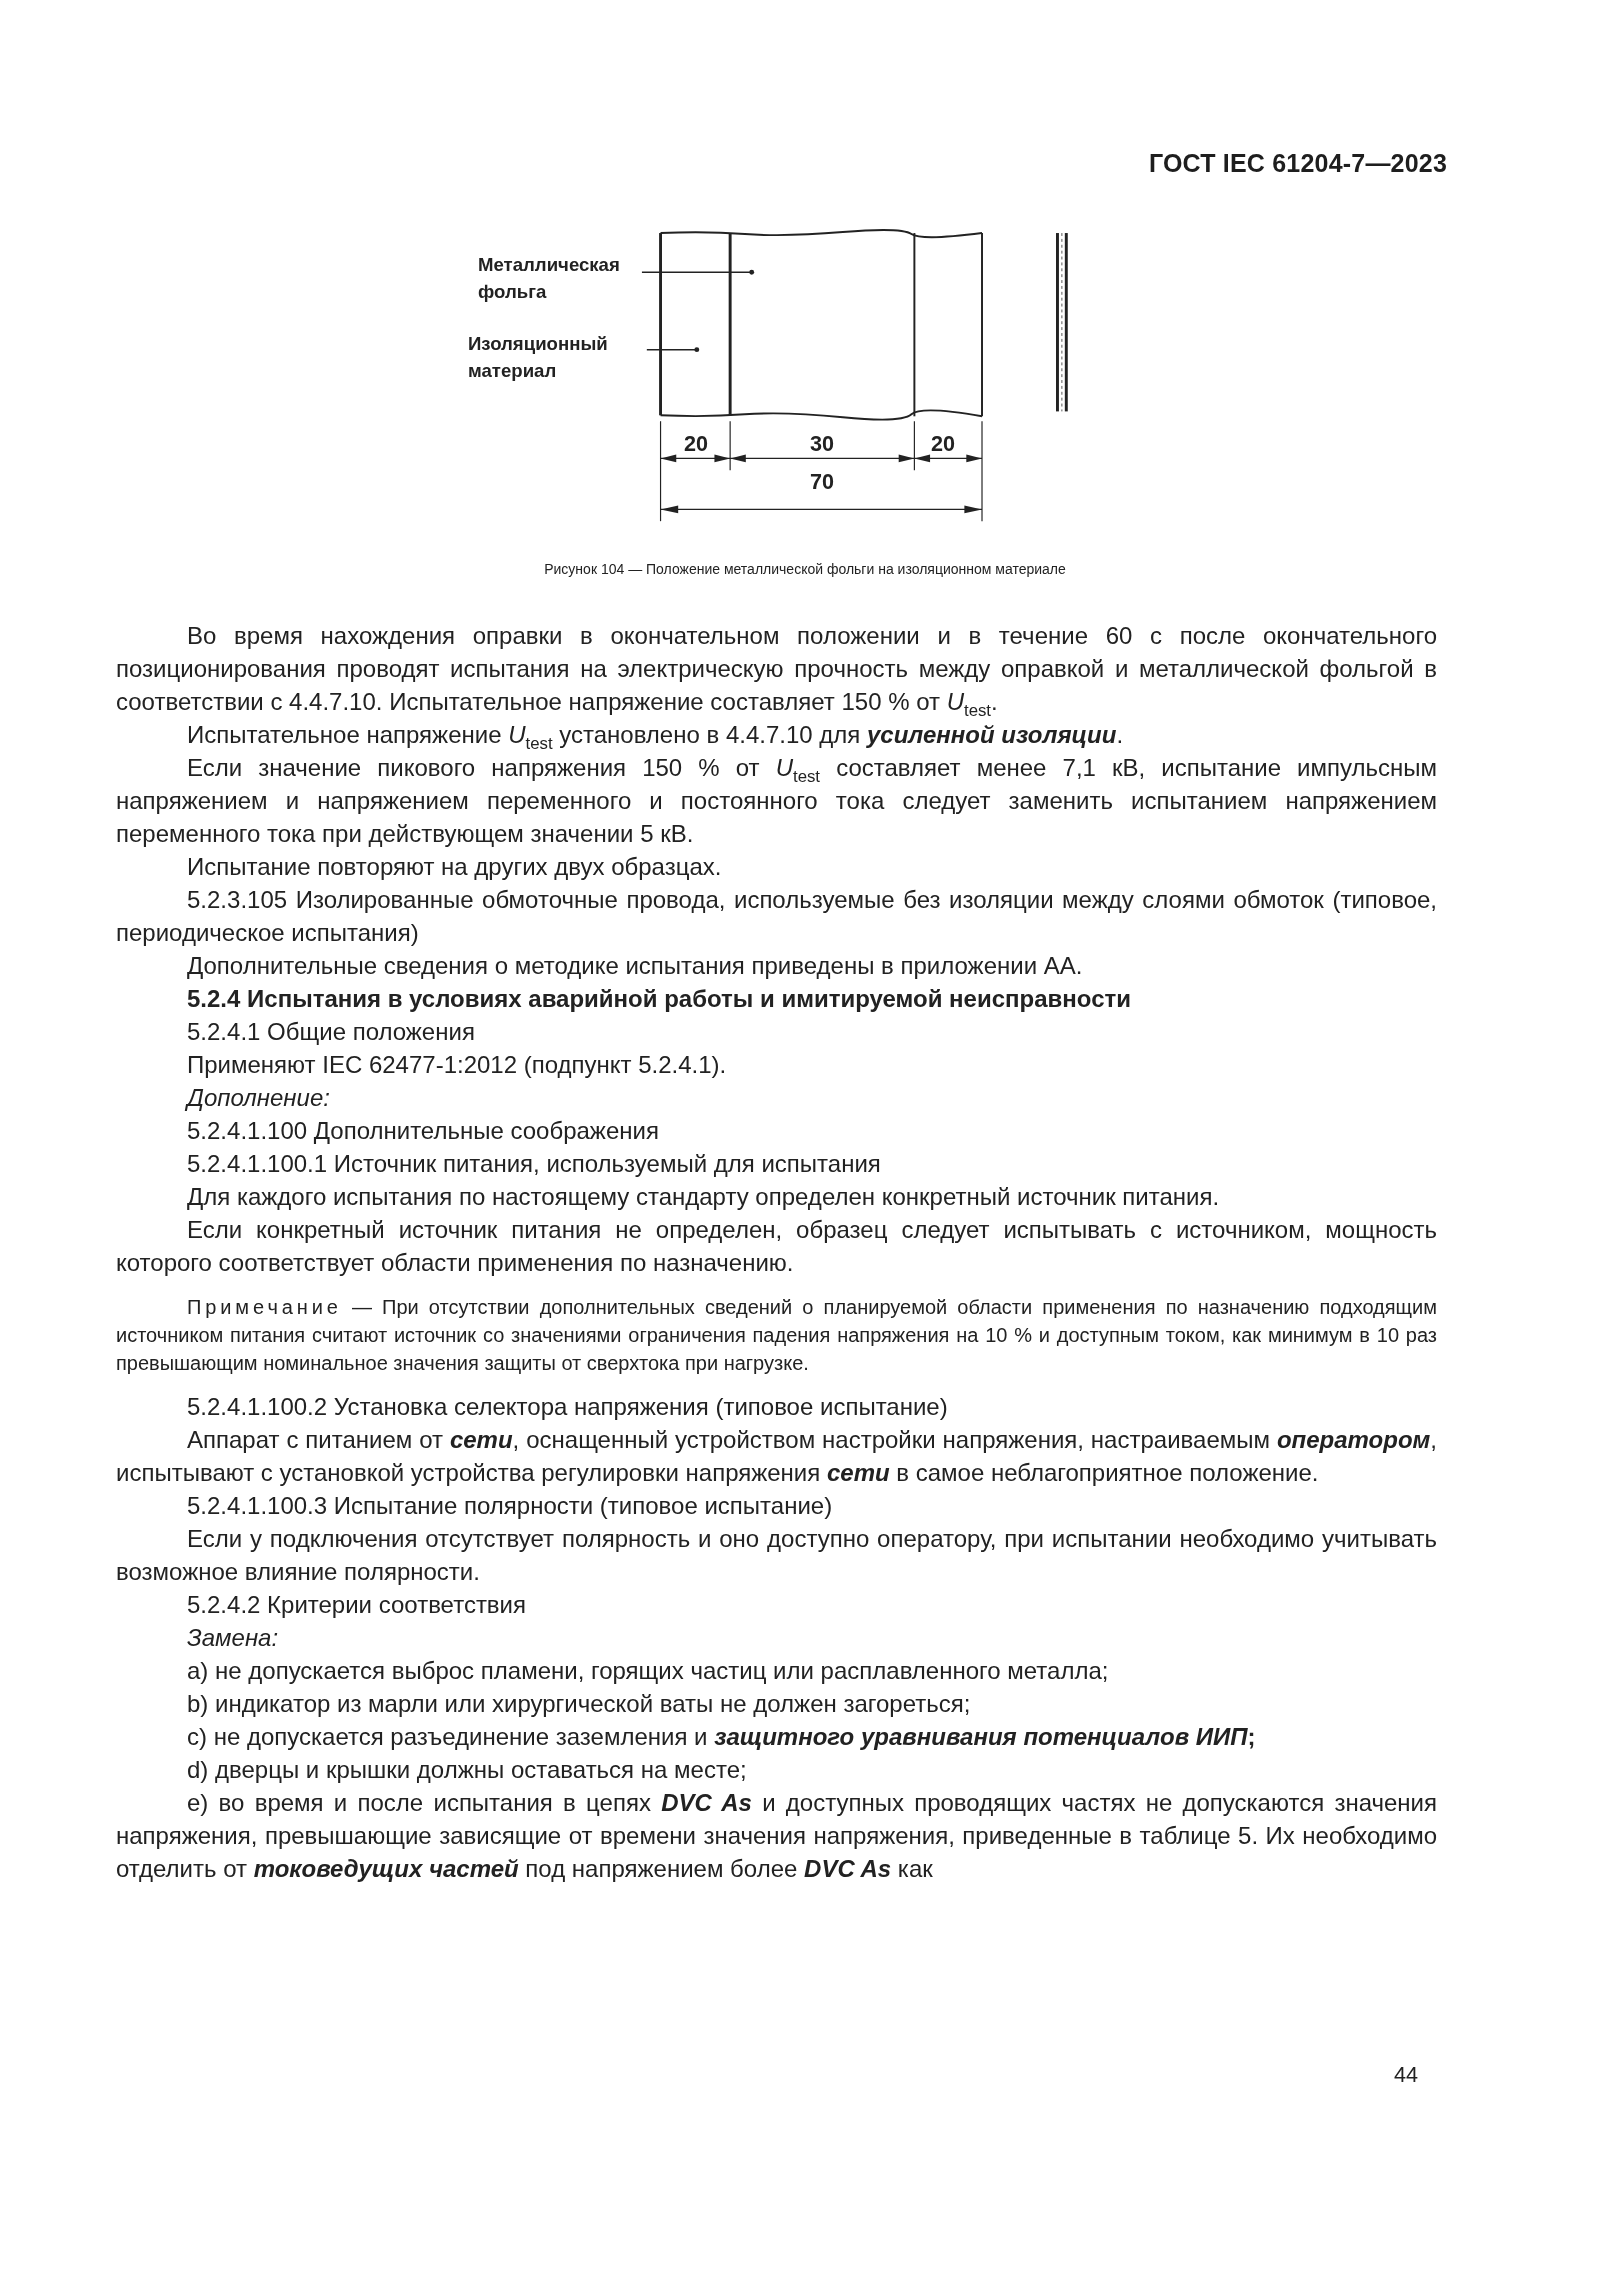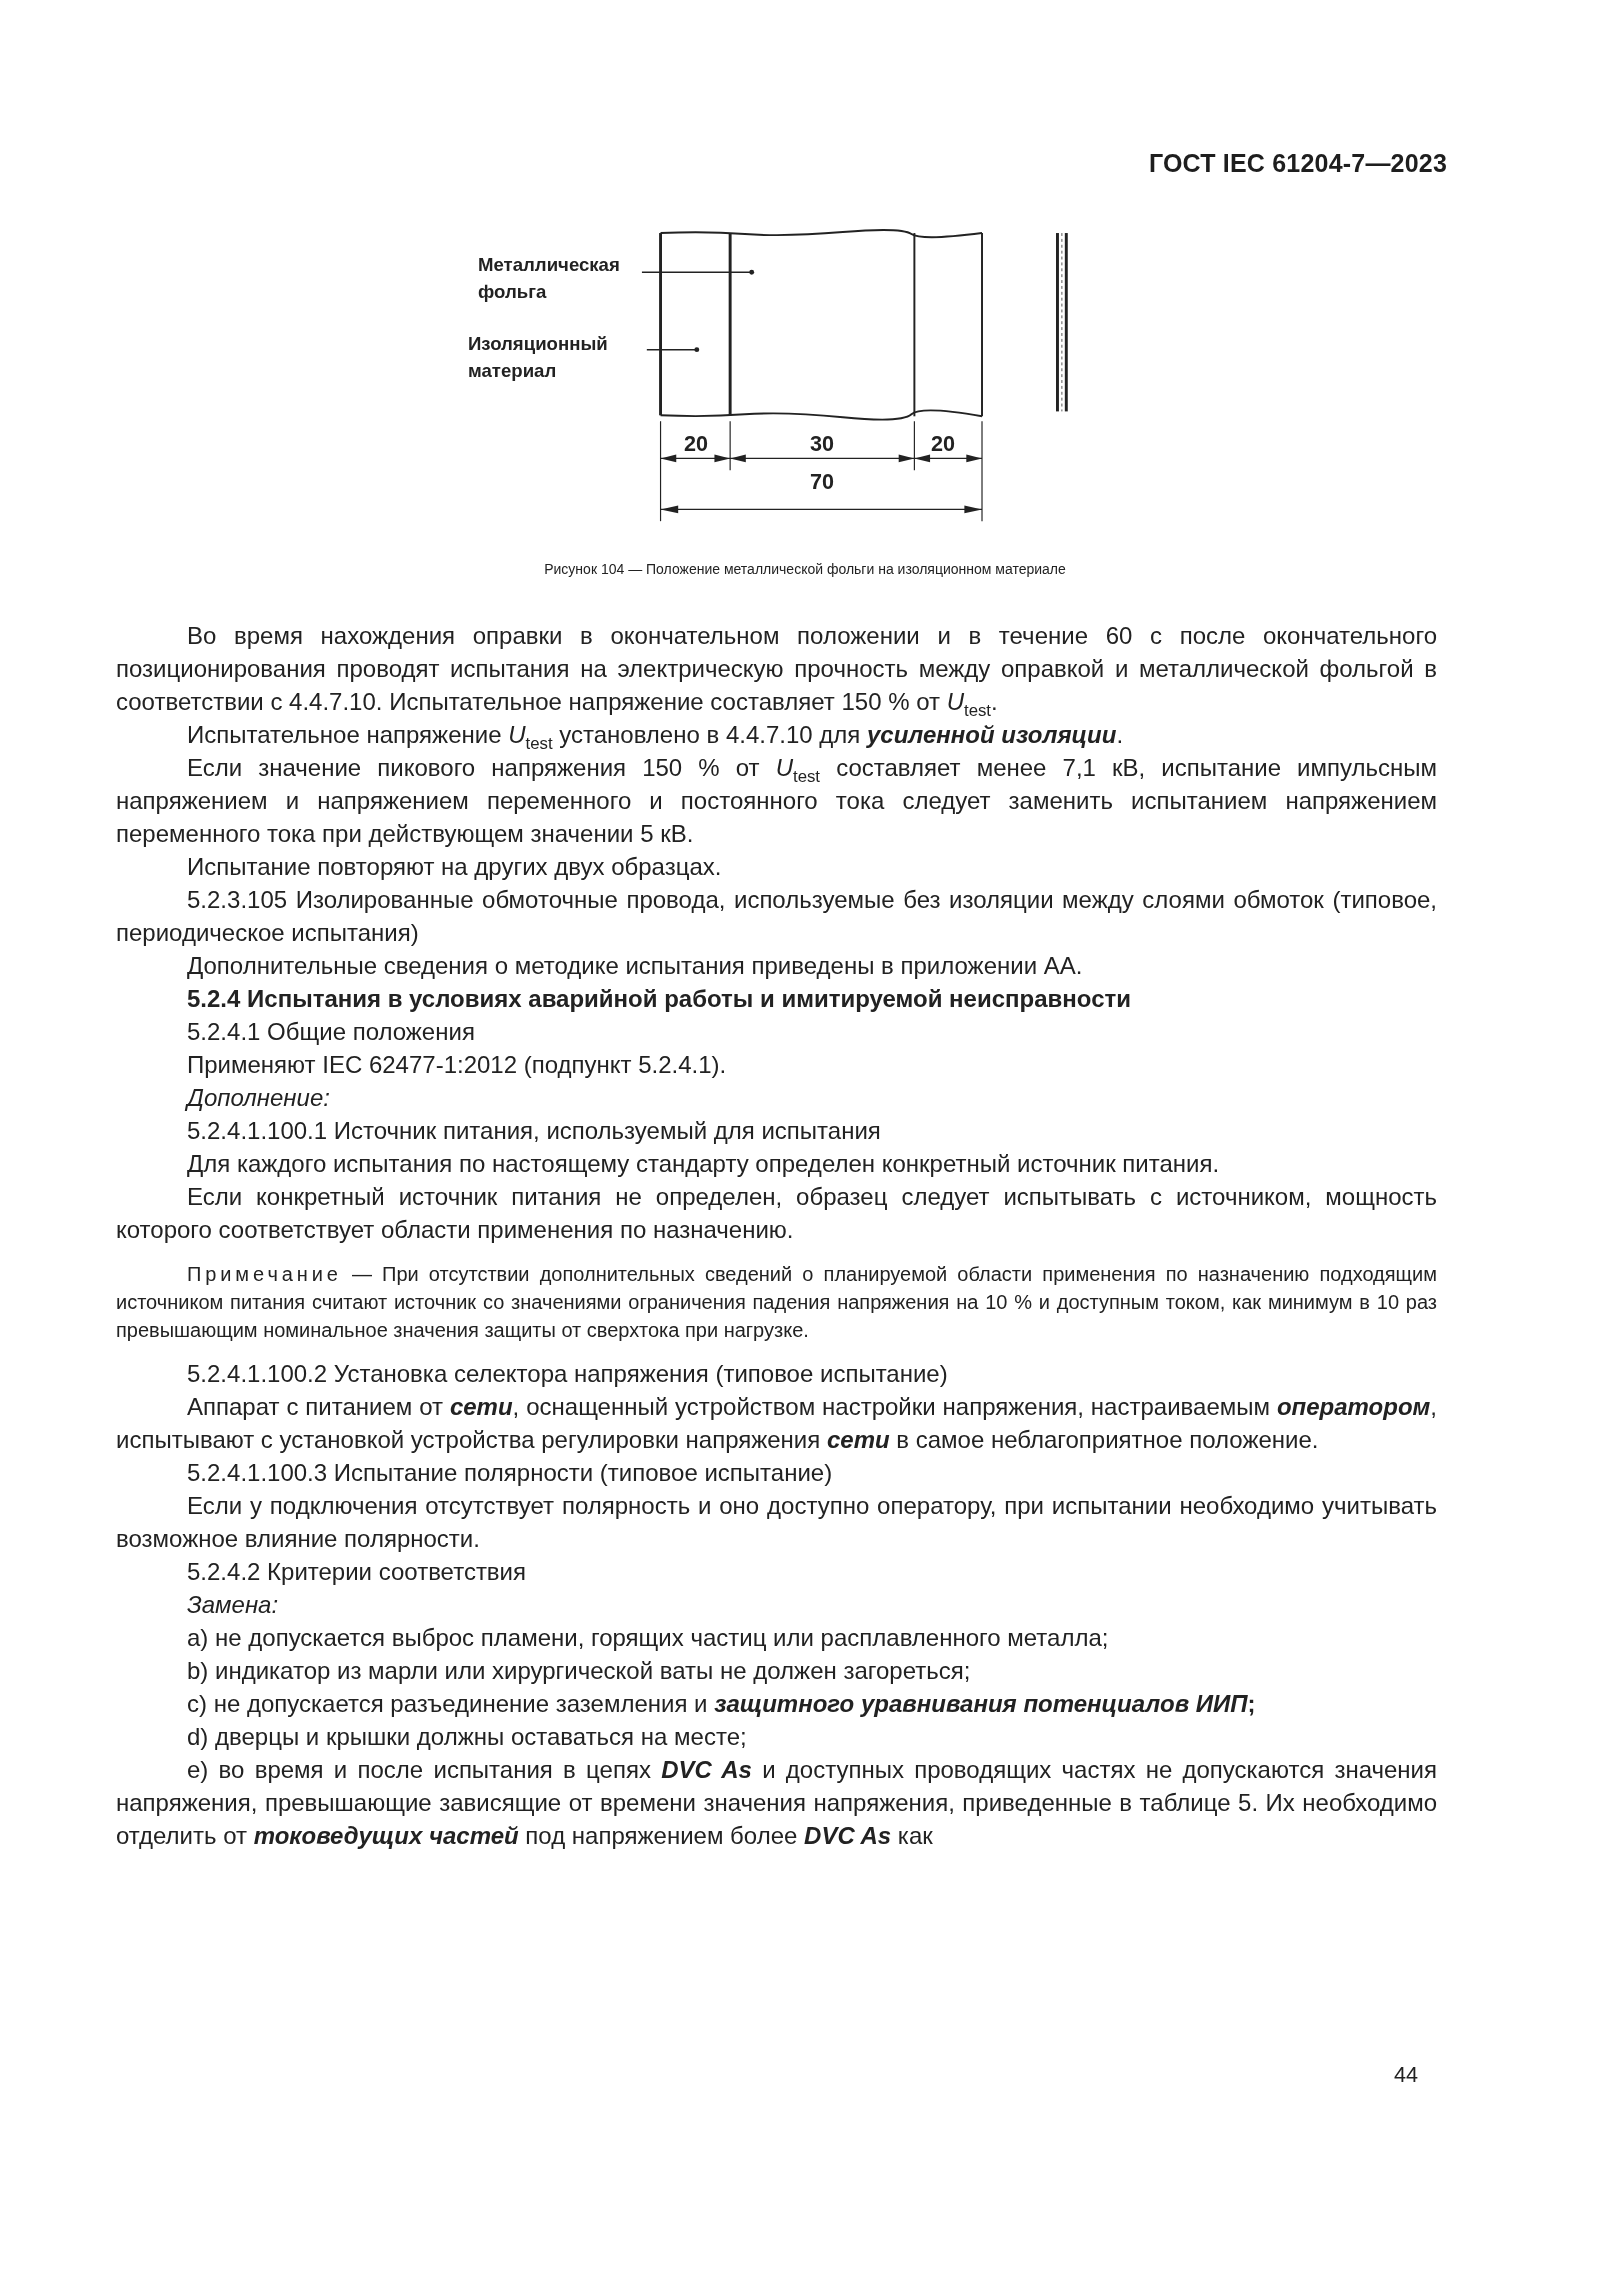--- a/index.html
+++ b/index.html
@@ -82,20 +82,21 @@
   <p class="p last-left"><span>Во время нахождения оправки в окончательном положении и в течение 60 с после окончательного позиционирования проводят испытания на электрическую прочность между оправкой и металлической фольгой в соответствии с 4.4.7.10. Испытательное напряжение составляет 150 % от </span><span class="it">U</span><sub>test</sub><span>.</span></p>
   <p class="p last-left"><span>Испытательное напряжение </span><span class="it">U</span><sub>test</sub><span> установлено в 4.4.7.10 для </span><span class="bi">усиленной изоляции</span><span>.</span></p>
   <p class="p last-left"><span>Если значение пикового напряжения 150 % от </span><span class="it">U</span><sub>test</sub><span> составляет менее 7,1 кВ, испытание импульсным напряжением и напряжением переменного и постоянного тока следует заменить испытанием напряжением переменного тока при действующем значении 5 кВ.</span></p>
   <p class="p">Испытание повторяют на других двух образцах.</p>
   <p class="p last-left">5.2.3.105 Изолированные обмоточные провода, используемые без изоляции между слоями обмоток (типовое, периодическое испытания)</p>
   <p class="p">Дополнительные сведения о методике испытания приведены в приложении АА.</p>
   <p class="p bold">5.2.4 Испытания в условиях аварийной работы и имитируемой неисправности</p>
   <p class="p">5.2.4.1 Общие положения</p>
   <p class="p">Применяют IEC 62477-1:2012 (подпункт 5.2.4.1).</p>
   <p class="p it">Дополнение:</p>
+  <p class="p">5.2.4.1.100 Дополнительные соображения</p>
   <p class="p">5.2.4.1.100.1 Источник питания, используемый для испытания</p>
   <p class="p">Для каждого испытания по настоящему стандарту определен конкретный источник питания.</p>
   <p class="p last-left">Если конкретный источник питания не определен, образец следует испытывать с источником, мощность которого соответствует области применения по назначению.</p>
   <p class="note"><span class="spaced">Примечание</span><span> — При отсутствии дополнительных сведений о планируемой области применения по назначению подходящим источником питания считают источник со значениями ограничения падения напряжения на 10 % и доступным током, как минимум в 10 раз превышающим номинальное значения защиты от сверхтока при нагрузке.</span></p>
   <p class="p">5.2.4.1.100.2 Установка селектора напряжения (типовое испытание)</p>
   <p class="p last-left"><span>Аппарат с питанием от </span><span class="bi">сети</span><span>, оснащенный устройством настройки напряжения, настраиваемым </span><span class="bi">оператором</span><span>, испытывают с установкой устройства регулировки напряжения </span><span class="bi">сети</span><span> в самое неблагоприятное положение.</span></p>
   <p class="p">5.2.4.1.100.3 Испытание полярности (типовое испытание)</p>
   <p class="p last-left">Если у подключения отсутствует полярность и оно доступно оператору, при испытании необходимо учитывать возможное влияние полярности.</p>
   <p class="p">5.2.4.2 Критерии соответствия</p>
   <p class="p it">Замена:</p>

